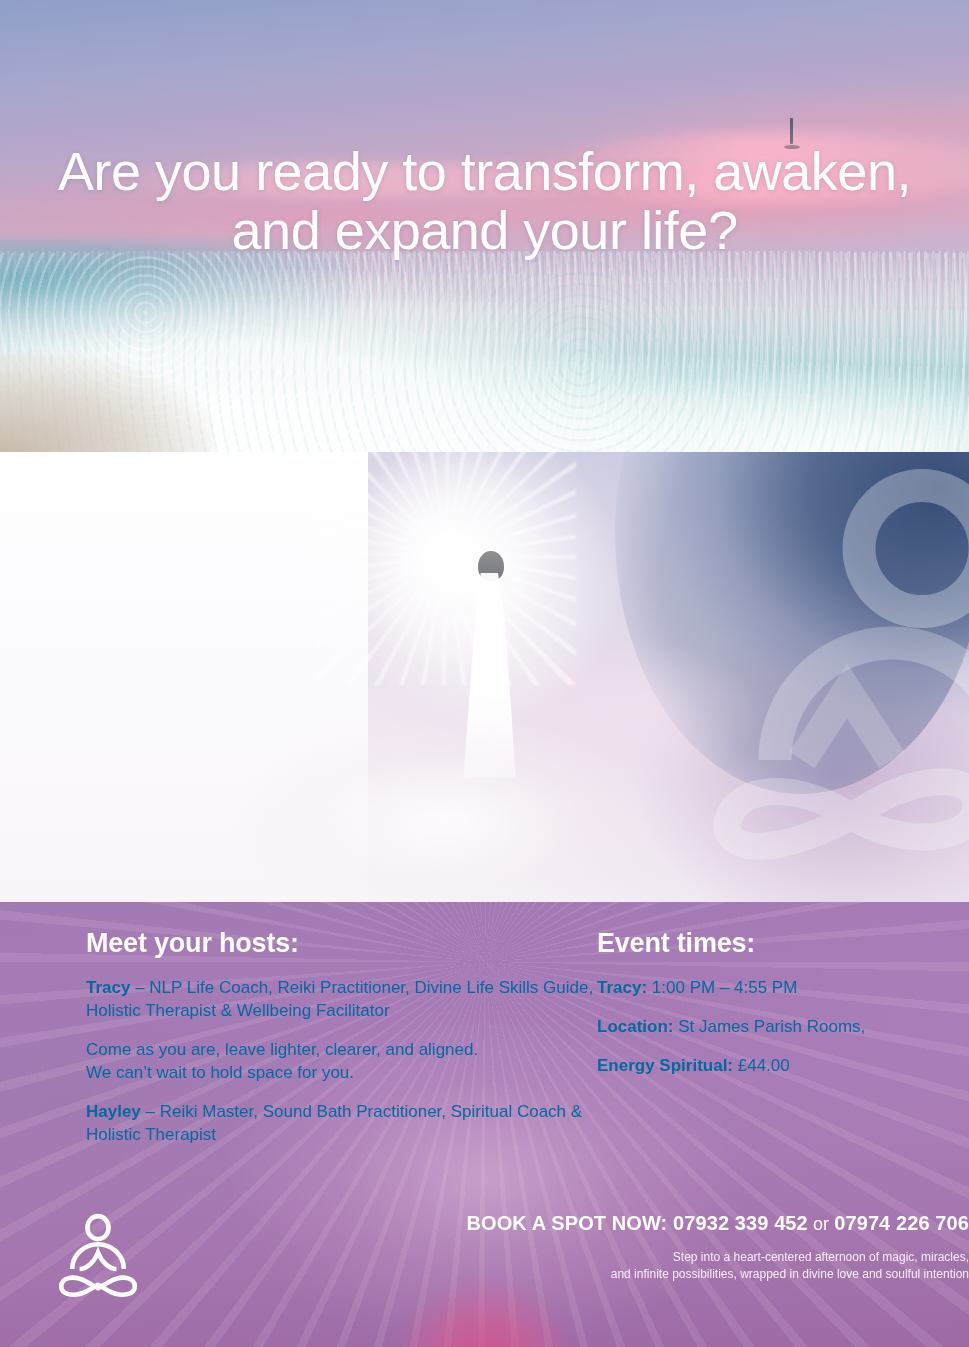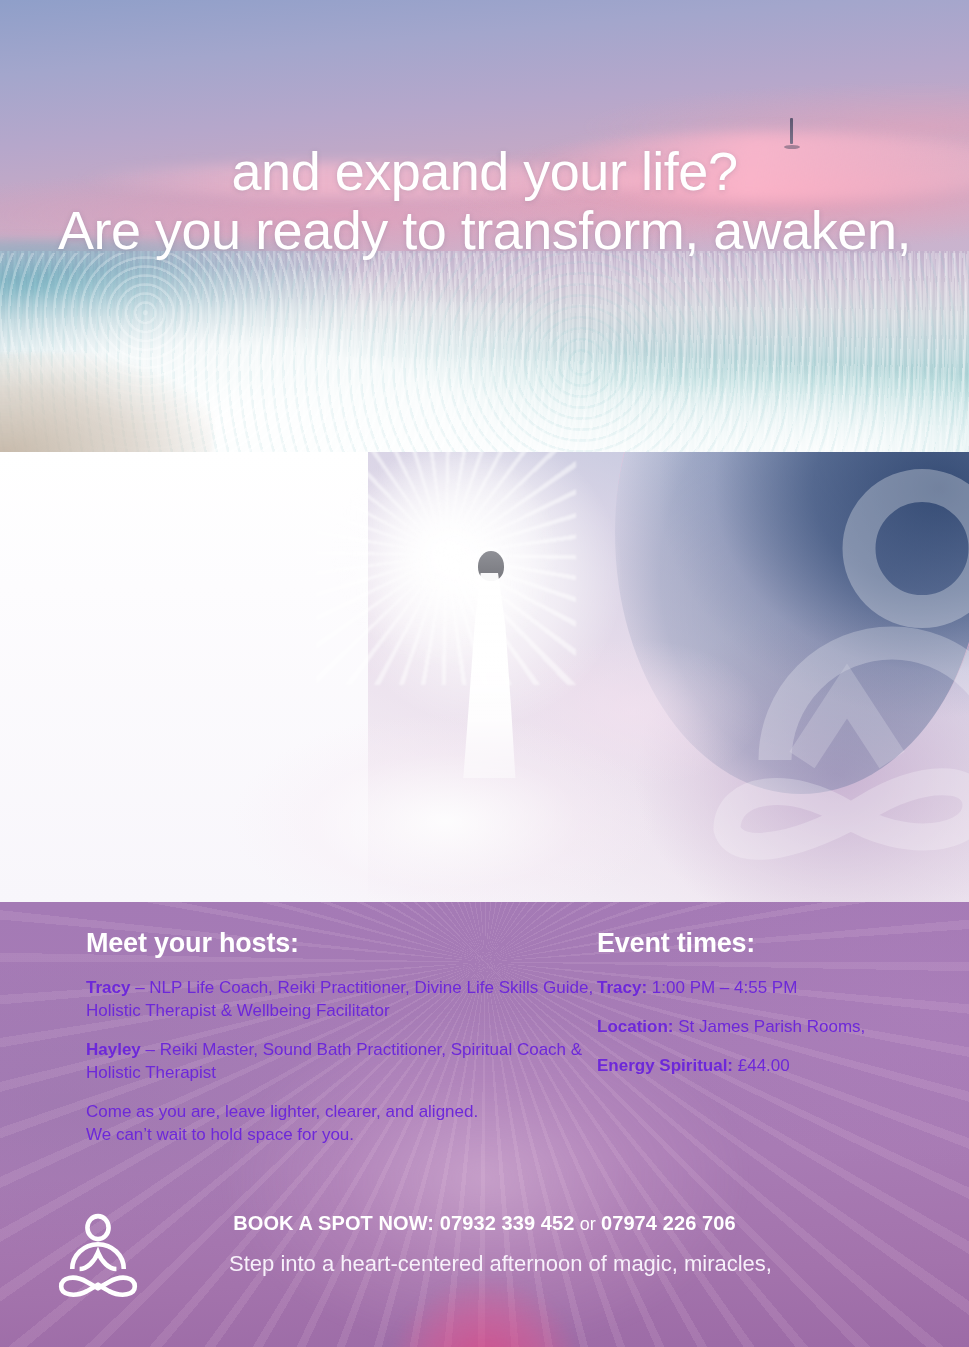--- a/index.html
+++ b/index.html
@@ -153,27 +153,27 @@
     background:radial-gradient(ellipse at 30% 50%, rgba(150,118,170,.35) 0%, rgba(150,118,170,0) 70%);
   }
   .band .sidewash-r{
     position:absolute; right:-10%; top:0%; width:45%; height:60%;
     background:radial-gradient(ellipse at 70% 40%, rgba(176,130,190,.3) 0%, rgba(176,130,190,0) 72%);
   }
 
   .hosts { position:absolute; left:48px; top:928px; width:520px; z-index:6; color:#ffffff;margin-left:38px; }
   .events{ position:absolute; left:597px; top:928px; width:340px; z-index:6; color:#ffffff; }
   h3.wheading{ color:#ffffff; font-size:27px; font-weight:700; margin-bottom:18px; letter-spacing:-0.2px; }
-  .hosts p, .events p{ font-size:17px; line-height:1.35; margin-bottom:16px; color:#6d28d9; }
+  .hosts p, .events p{ font-size:17px; line-height:1.35; margin-bottom:16px; color:#0369a1; }
   .hosts b, .events b{ font-weight:700; }
 
-  .footer{ position:absolute; left:0; top:1212px; width:969px; z-index:6; text-align:center; color:#fff; }
+  .footer{ position:absolute; left:0; top:1212px; width:969px; z-index:6; text-align:right; color:#fff; }
   .footer .cta{ font-size:20px; font-weight:700; letter-spacing:.1px; }
   .footer .cta .or{ font-weight:400; font-size:18px; }
-  .footer .sub{ font-size:22px; line-height:1.4; margin-top:14px; font-weight:400; color:#f7f0fa;padding-left:32px; }
+  .footer .sub{ font-size:12px; line-height:1.4; margin-top:14px; font-weight:400; color:#f7f0fa;padding-left:32px; }
 
   .lotus-icon{ position:absolute; left:52px; top:1212px; width:92px; height:92px; z-index:7; }
   .lotus-icon svg{ width:100%; height:100%; }
 </style>
 </head>
 <body>
 
 <div class="poster">
 
   <div class="hero">
@@ -182,22 +182,22 @@
       <div class="glint"></div>
       <div class="teal-left"></div>
     </div>
     <div class="hero-foam">
       <div class="speck"></div>
     </div>
     <div class="hero-sand"></div>
     <div class="paddler"></div>
 
     <div class="hero-title">
+      <div>Are you ready to transform, awaken,</div>
       <div>and expand your life?</div>
-      <div>Are you ready to transform, awaken,</div>
     </div>
   </div>
 
   <div class="mid">
     <div class="mid-cosmos">
       <div class="planet-rim"></div>
     </div>
     <div class="mid-clouds"></div>
     <div class="sunburst"></div>
     <div class="angel">
@@ -224,25 +224,25 @@
     <div class="glow"></div>
     <div class="lotus"></div>
   </div>
 
   <div class="hosts">
     <h3 class="wheading">Meet your hosts:</h3>
     <p>
       <b>Tracy</b><span> – NLP Life Coach, Reiki Practitioner, Divine Life Skills Guide, Holistic Therapist &amp; Wellbeing Facilitator</span>
     </p>
     <p>
-      <b>Hayley</b><span> – Reiki Master, Sound Bath Practitioner, Spiritual Coach &amp; Holistic Therapist</span>
-    </p>
-    <p>
       <span>Come as you are, leave lighter, clearer, and aligned.</span><br>
       <span>We can’t wait to hold space for you.</span>
+    </p>
+    <p>
+      <b>Hayley</b><span> – Reiki Master, Sound Bath Practitioner, Spiritual Coach &amp; Holistic Therapist</span>
     </p>
   </div>
 
   <div class="events">
     <h3 class="wheading">Event times:</h3>
     <p>
       <b>Tracy:</b><span> 1:00 PM – 4:55 PM</span>
     </p>
     <p>
       <b>Location:</b><span> St James Parish Rooms,</span><br>
@@ -259,16 +259,17 @@
       <path d="M22 62 H78" stroke="#ffffff" stroke-width="0" fill="none"></path>
       <path d="M30 62 C38 62 46 54 50 44 C54 54 62 62 70 62" stroke="#ffffff" stroke-width="5" fill="none"></path>
       <path d="M10 81 C10 71 24 68 38 76 L50 83 L62 76 C76 68 90 71 90 81 C90 90 76 93 62 86 L50 79 L38 86 C24 93 10 90 10 81 Z" stroke="#ffffff" stroke-width="5" fill="none" stroke-linejoin="round"></path>
     </svg>
   </div>
 
   <div class="footer">
     <div class="cta"><span>BOOK A SPOT NOW: 07932 339 452</span><span class="or"> or </span><span>07974 226 706</span></div>
     <div class="sub">
       <span>Step into a heart-centered afternoon of magic, miracles,</span><br>
+      <span>and infinite possibilities, wrapped in divine love and soulful intention</span>
     </div>
   </div>
 
 </div>
 
 </body></html>

